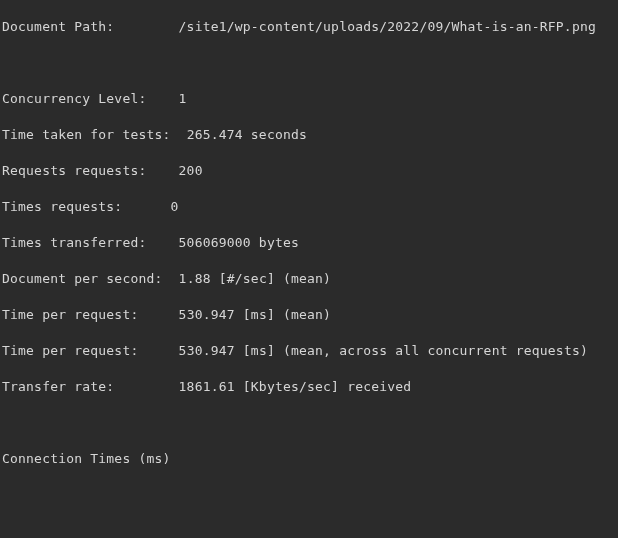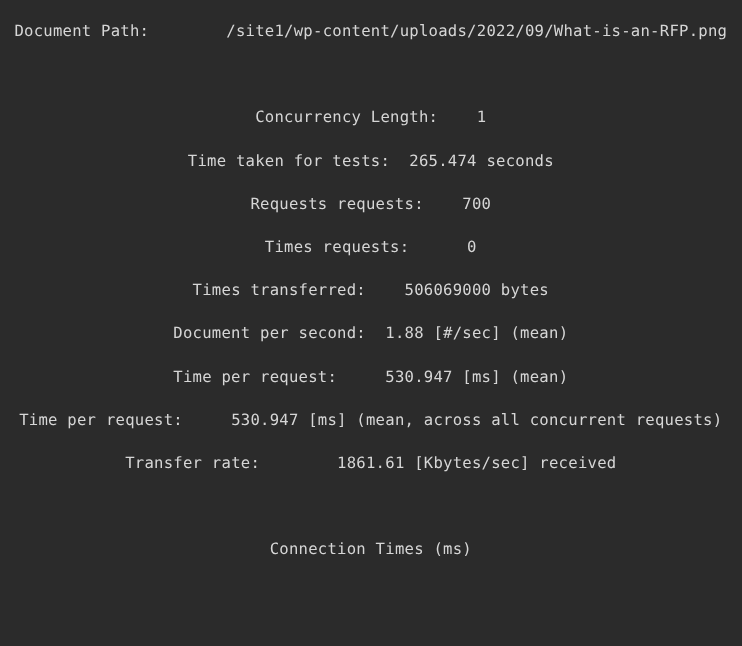--- a/index.html
+++ b/index.html
@@ -12,31 +12,31 @@
     line-height: 18px;
     letter-spacing: 0.2px;
     width: 618px;
     height: 538px;
     overflow: hidden;
   }
   .term {
     padding: 0 2px 2px 2px;
     white-space: pre;
   }
-  .row { display: block; text-align: center; }
+  .row { display: block; }
 </style>
 </head>
 <body>
 
 <div class="term">
 <span class="row"><span>Document Path:</span>        <span>/site1/wp-content/uploads/2022/09/What-is-an-RFP.png</span></span>
 <span class="row"> </span>
-<span class="row"><span>Concurrency Length:</span>    <span>1</span></span>
+<span class="row"><span>Concurrency Level:</span>    <span>1</span></span>
 <span class="row"><span>Time taken for tests:</span>  <span>265.474 seconds</span></span>
-<span class="row"><span>Requests requests:</span>    <span>700</span></span>
+<span class="row"><span>Requests requests:</span>    <span>200</span></span>
 <span class="row"><span>Times requests:</span>      <span>0</span></span>
 <span class="row"><span>Times transferred:</span>    <span>506069000 bytes</span></span>
 <span class="row"><span>Document per second:</span>  <span>1.88 [#/sec] (mean)</span></span>
 <span class="row"><span>Time per request:</span>     <span>530.947 [ms] (mean)</span></span>
 <span class="row"><span>Time per request:</span>     <span>530.947 [ms] (mean, across all concurrent requests)</span></span>
 <span class="row"><span>Transfer rate:</span>        <span>1861.61 [Kbytes/sec] received</span></span>
 <span class="row"> </span>
 <span class="row">Connection Times (ms)</span>
 
 

